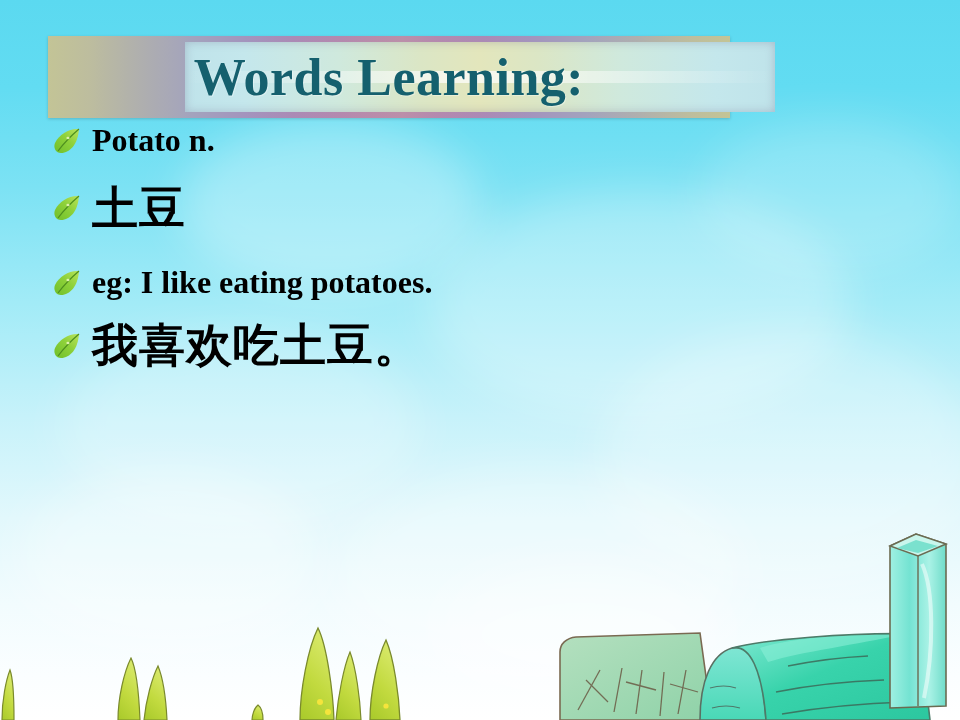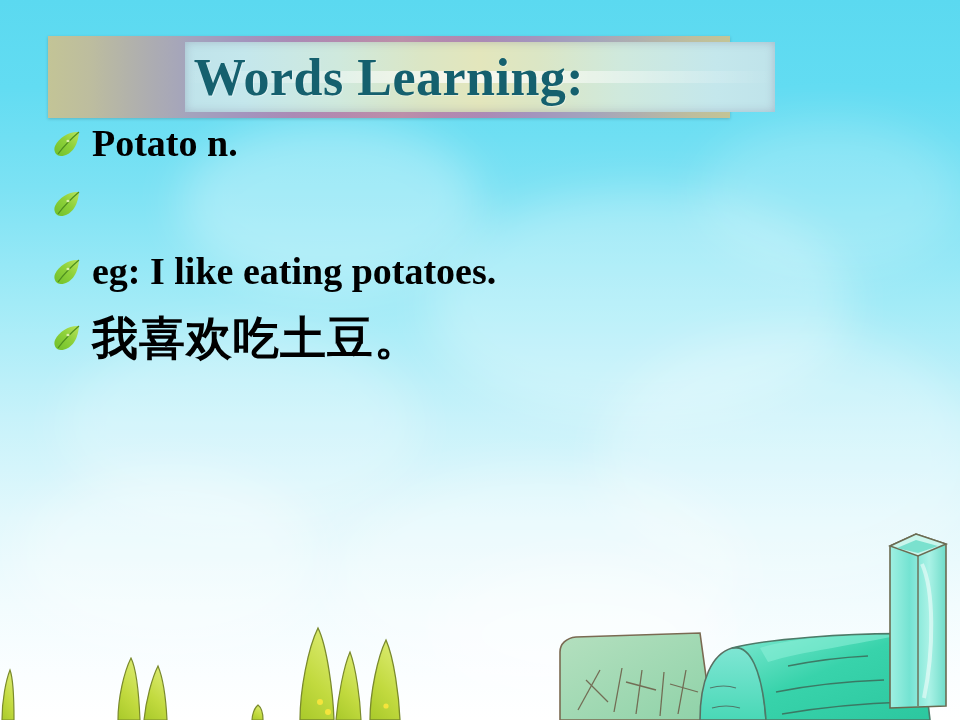--- a/index.html
+++ b/index.html
@@ -136,21 +136,21 @@
     margin-right: 10px;
     display: block;
   }
   .bullet-text {
     color: #000000;
     white-space: nowrap;
   }
   .en-text {
     font-family: "Liberation Serif", serif;
     font-weight: bold;
-    font-size: 38px;
+    font-size: 32px;
     line-height: 1.05;
   }
   .cn-text {
     font-family: "DejaVu Sans", "Liberation Sans", sans-serif;
     font-weight: bold;
     font-size: 46px;
     line-height: 1.05;
     letter-spacing: 1px;
   }
   .row-1 { margin-top: 0px;  margin-bottom: 26px; }
@@ -203,20 +203,21 @@
       </svg>
       <span class="bullet-text en-text">Potato n.</span>
     </div>
 
     <div class="bullet-row row-2">
       <svg class="leaf-icon" viewBox="0 0 30 28">
         <path d="M27 2 C18 1, 7 7, 3 16 C1 21, 4 26, 9 26 C18 26, 26 17, 27 2 Z" fill="url(#lg1)"></path>
         <path d="M27 2 C20 8, 12 16, 6 24" stroke="#4e8f1f" stroke-width="1.2" fill="none"></path>
         <ellipse cx="16" cy="11" rx="1.6" ry="1.2" fill="#e8f7b8" opacity="0.9"></ellipse>
       </svg>
+      <span class="bullet-text cn-text">土豆</span>
     </div>
 
     <div class="bullet-row row-3">
       <svg class="leaf-icon" viewBox="0 0 30 28">
         <path d="M27 2 C18 1, 7 7, 3 16 C1 21, 4 26, 9 26 C18 26, 26 17, 27 2 Z" fill="url(#lg1)"></path>
         <path d="M27 2 C20 8, 12 16, 6 24" stroke="#4e8f1f" stroke-width="1.2" fill="none"></path>
         <ellipse cx="16" cy="11" rx="1.6" ry="1.2" fill="#e8f7b8" opacity="0.9"></ellipse>
       </svg>
       <span class="bullet-text en-text">eg: I like eating potatoes.</span>
     </div>

